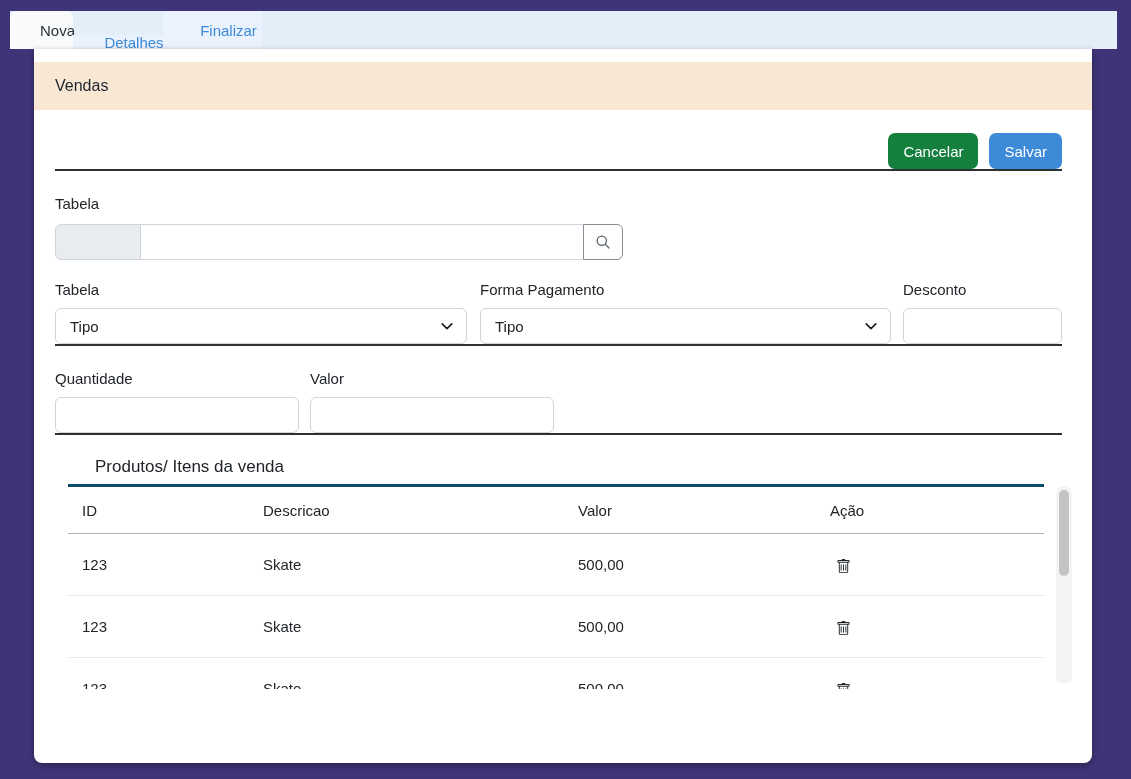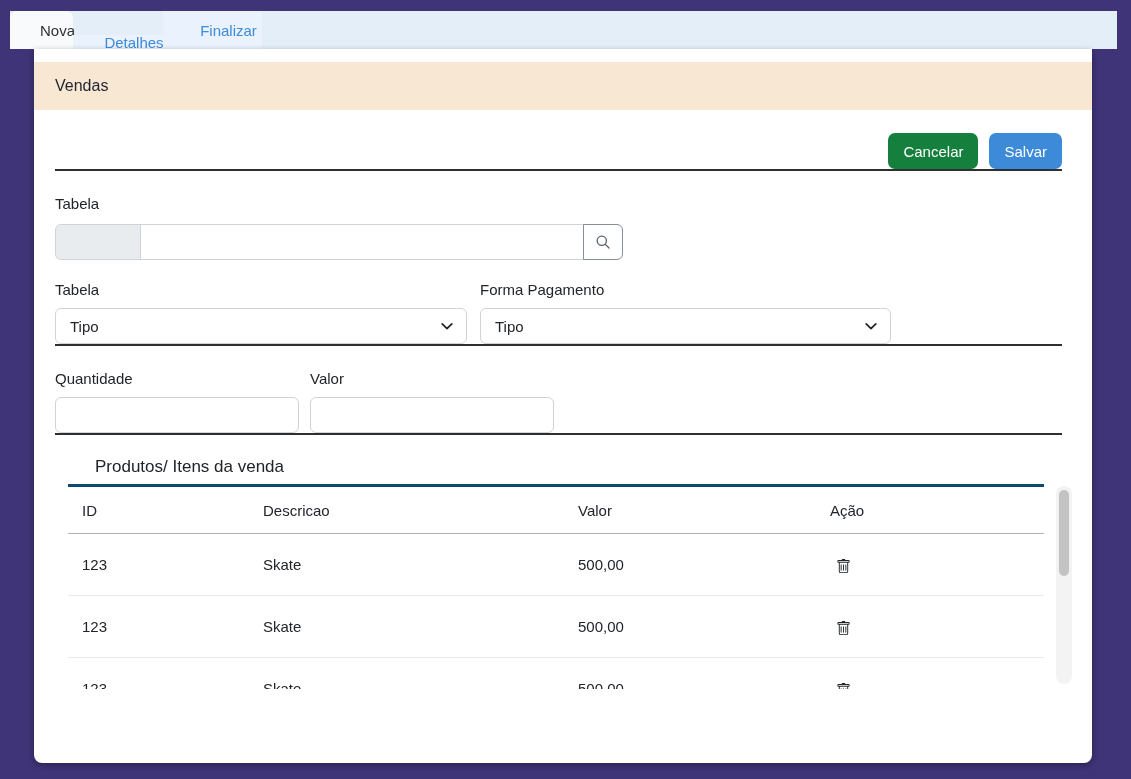--- a/index.html
+++ b/index.html
@@ -236,20 +236,26 @@
         </div>
         <div class="col-fp">
           <label class="f-label">Forma Pagamento</label>
           <div class="control select-wrap">
             <select class="form-select">
               <option>Tipo</option>
             </select>
             <svg class="select-chevron" width="14" height="14" viewBox="0 0 16 16">
               <path d="M2.5 5.5 8 11l5.5-5.5" fill="none" stroke="#212529" stroke-width="2" stroke-linecap="round" stroke-linejoin="round"></path>
             </svg>
+          </div>
+        </div>
+        <div class="col-desc">
+          <label class="f-label">Desconto</label>
+          <div class="control">
+            <input class="plain-input" style="">
           </div>
         </div>
       </div>
 
       <hr class="rule hr2">
 
       <div class="row3">
         <div class="col-qtd">
           <label class="f-label">Quantidade</label>
           <div class="control">

